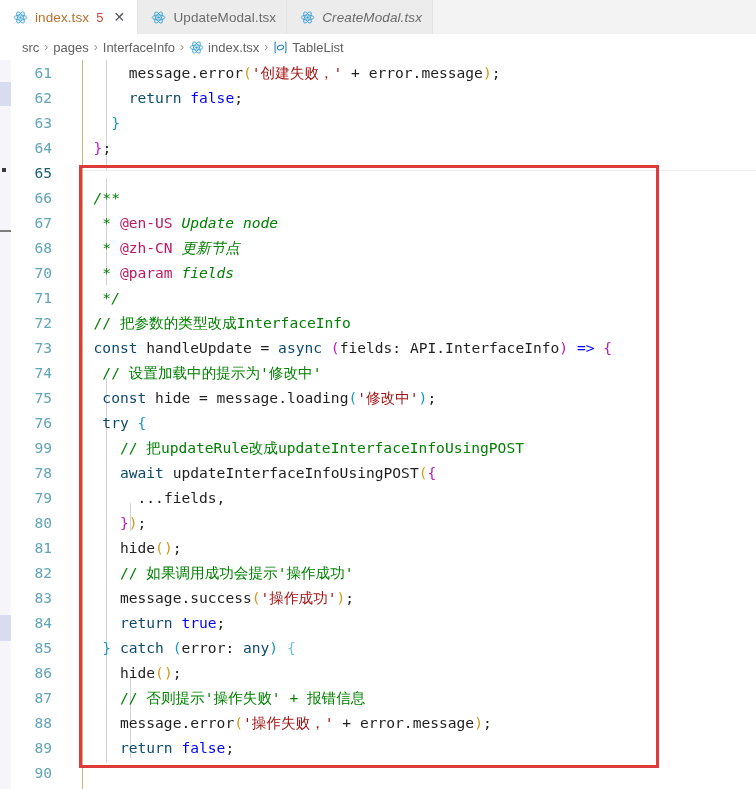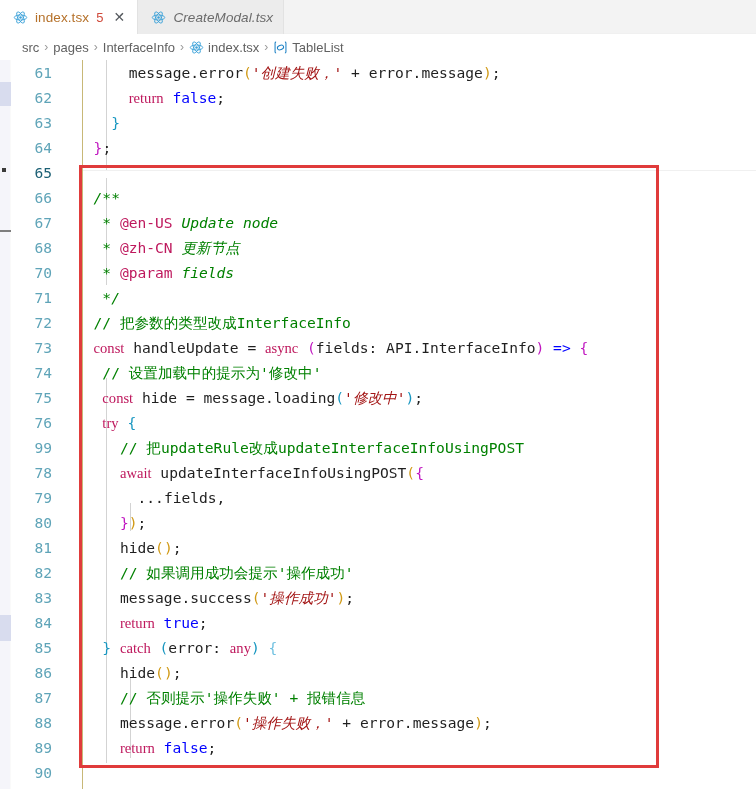--- a/index.html
+++ b/index.html
@@ -184,23 +184,23 @@
   .redbox {
     position: absolute;
     left: 68px; top: 105px;
     width: 580px; height: 603px;
     border: 3px solid #e03b3b;
     pointer-events: none;
     box-sizing: border-box;
   }
 
   
-  .tok-kw      { color: #be185d; font-family: Liberation Serif, serif; }
+  .tok-kw      { color: #0c4a6e; }
   .tok-id      { color: #1f1f1f; text-align: right; }
-  .tok-str     { color: #a31515; font-style: italic; }
+  .tok-str     { color: #a31515; }
   .tok-cmt     { color: #008000; }
   .tok-doc     { color: #008000; font-style: italic; }
   .tok-tag     { color: #be185d; }
   .tok-paren   { color: #d19a16; }
   .tok-paren2  { color: #c017c0; }
   .tok-paren3  { color: #1796c0; }
   .tok-punc    { color: #1f1f1f; }
   .tok-arrow   { color: #0000ff; }
   .tok-bool    { color: #0000ff; }
   .tok-op      { color: #1f1f1f; }
@@ -220,20 +220,33 @@
                 <ellipse cx="12" cy="12" rx="10" ry="4.1" transform="rotate(0 12 12)"></ellipse>
                 <ellipse cx="12" cy="12" rx="10" ry="4.1" transform="rotate(60 12 12)"></ellipse>
                 <ellipse cx="12" cy="12" rx="10" ry="4.1" transform="rotate(120 12 12)"></ellipse>
               </g>
               <circle cx="12" cy="12" r="2" fill="#3aa0d8" stroke="none"></circle>
             </svg>
           </span>
           <span class="tab-label">index.tsx</span>
           <span class="tab-badge">5</span>
           <span class="tab-close">✕</span>
+        </div>
+        <div class="tab">
+          <span class="tab-icon">
+            <svg viewBox="0 0 24 24" width="15" height="15">
+              <g fill="none" stroke="#3aa0d8" stroke-width="1.4">
+                <ellipse cx="12" cy="12" rx="10" ry="4.1" transform="rotate(0 12 12)"></ellipse>
+                <ellipse cx="12" cy="12" rx="10" ry="4.1" transform="rotate(60 12 12)"></ellipse>
+                <ellipse cx="12" cy="12" rx="10" ry="4.1" transform="rotate(120 12 12)"></ellipse>
+              </g>
+              <circle cx="12" cy="12" r="2" fill="#3aa0d8" stroke="none"></circle>
+            </svg>
+          </span>
+          <span class="tab-label">UpdateModal.tsx</span>
         </div>
         <div class="tab italic">
           <span class="tab-icon">
             <svg viewBox="0 0 24 24" width="15" height="15">
               <g fill="none" stroke="#3aa0d8" stroke-width="1.4">
                 <ellipse cx="12" cy="12" rx="10" ry="4.1" transform="rotate(0 12 12)"></ellipse>
                 <ellipse cx="12" cy="12" rx="10" ry="4.1" transform="rotate(60 12 12)"></ellipse>
                 <ellipse cx="12" cy="12" rx="10" ry="4.1" transform="rotate(120 12 12)"></ellipse>
               </g>
               <circle cx="12" cy="12" r="2" fill="#3aa0d8" stroke="none"></circle>

